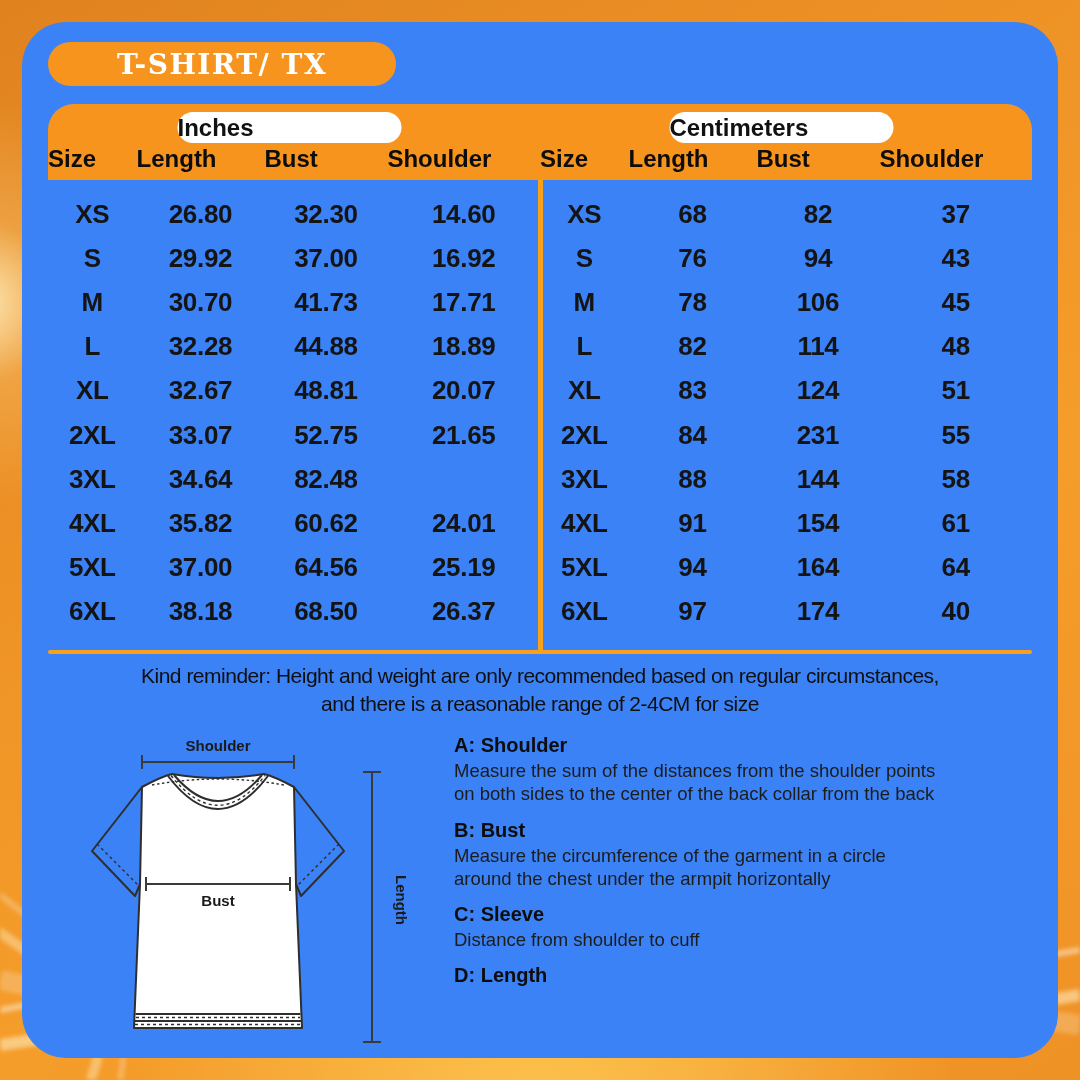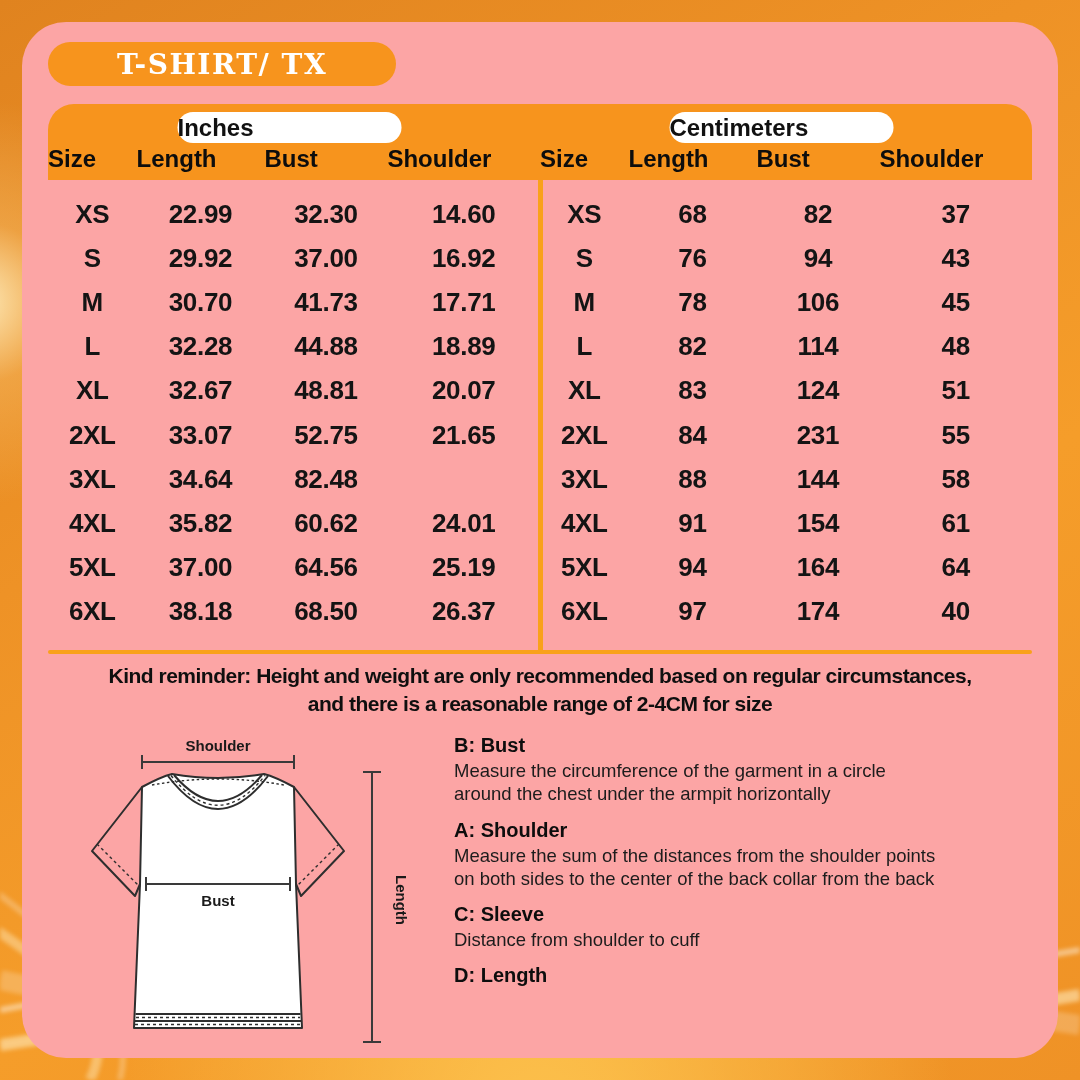--- a/index.html
+++ b/index.html
@@ -13,21 +13,21 @@
     width:1080px;height:1080px;position:relative;overflow:hidden;
     font-family:"Liberation Sans",sans-serif;color:var(--ink);
     background:
       radial-gradient(circle at -2% 28%, rgba(255,238,190,0.95) 0%, rgba(255,216,140,0.30) 6%, rgba(255,216,140,0) 15%),
       radial-gradient(ellipse at 50% 118%, rgba(255,204,86,0.90) 0%, rgba(255,204,86,0) 55%),
       linear-gradient(150deg,#e0831f 0%,#ee9226 35%,#f59d2a 62%,#ef9226 100%);
   }
   .bg-swirls{position:absolute;left:0;bottom:0;width:1080px;height:220px;filter:blur(2px);}
   .card{
     position:absolute;left:22px;top:22px;width:1036px;height:1036px;
-    background:#fca5a5;border-radius:44px;padding-left:29px;
+    background:#3b82f6;border-radius:44px;padding-left:29px;
   }
   
   .title-pill{
     position:absolute;left:26px;top:20px;width:348px;height:44px;
     background:var(--orange);border-radius:24px;
     display:flex;align-items:center;justify-content:center;
   }
   .title-pill span{
     font-family:"DejaVu Serif",serif;font-weight:bold;color:#fff;
     font-size:28px;letter-spacing:1.5px;
@@ -52,21 +52,21 @@
   .trow{
     height:44.2px;display:grid;grid-template-columns:18% 26% 25% 31%;
     align-items:center;text-align:center;
     font-size:26px;font-weight:bold;color:var(--ink);letter-spacing:-0.3px;
   }
   .divider{position:absolute;left:calc(50% - 2.5px);top:0;width:5px;height:470px;background:var(--divider);}
   .hr-line{position:absolute;left:26px;top:628px;width:984px;height:4px;background:var(--divider);border-radius:2px;}
   
   .reminder{
     position:absolute;left:0;top:640px;width:100%;text-align:center;
-    font-weight:bold;font-size:21px;line-height:1.32;color:#0f0f0f;letter-spacing:-0.5px;
+    font-weight:normal;font-size:21px;line-height:1.32;color:#0f0f0f;letter-spacing:-0.5px;
   }
   
   .diagram{position:absolute;left:38px;top:708px;width:380px;height:330px;}
   .diagram text{font-family:"Liberation Sans",sans-serif;font-weight:bold;fill:#1a1a1a;}
   
   .instructions{position:absolute;left:432px;top:712px;width:578px;}
   .inst-block{margin-bottom:13px;}
   .inst-heading{font-size:20px;font-weight:bold;margin:0 0 2px 0;color:#0d0d0d;}
   .inst-body{font-size:18.5px;line-height:1.26;white-space:pre-line;margin:0;color:#1c1c1c;}
 </style>
@@ -109,21 +109,21 @@
           <span>Length</span>
           <span>Bust</span>
           <span>Shoulder</span>
         </div>
       </div>
     </div>
     <div class="tbody-wrap">
       <div class="tbody">
           <div class="trow">
             <div class="tcell">XS</div>
-            <div class="tcell">22.99</div>
+            <div class="tcell">26.80</div>
             <div class="tcell">32.30</div>
             <div class="tcell">14.60</div>
           </div>
           <div class="trow">
             <div class="tcell">S</div>
             <div class="tcell">29.92</div>
             <div class="tcell">37.00</div>
             <div class="tcell">16.92</div>
           </div>
           <div class="trow">
@@ -287,30 +287,30 @@
       <line x1="303" y1="312" x2="321" y2="312"></line>
     </g>
 
     <text x="158" y="21" text-anchor="middle" font-size="15">Shoulder</text>
     <text x="158" y="176" text-anchor="middle" font-size="15">Bust</text>
     <text x="336" y="170" text-anchor="middle" font-size="15" transform="rotate(90 336 170)">Length</text>
   </svg>
 
   <div class="instructions">
     <div class="inst-block">
+      <p class="inst-heading">A: Shoulder</p>
+      <p class="inst-body">Measure the sum of the distances from the shoulder points
+on both sides to the center of the back collar from the back</p>
+    </div>
+    <div class="inst-block">
       <p class="inst-heading">B: Bust</p>
       <p class="inst-body">Measure the circumference of the garment in a circle
 around the chest under the armpit horizontally</p>
     </div>
     <div class="inst-block">
-      <p class="inst-heading">A: Shoulder</p>
-      <p class="inst-body">Measure the sum of the distances from the shoulder points
-on both sides to the center of the back collar from the back</p>
-    </div>
-    <div class="inst-block">
       <p class="inst-heading">C: Sleeve</p>
       <p class="inst-body">Distance from shoulder to cuff</p>
     </div>
     <div class="inst-block">
       <p class="inst-heading">D: Length</p>
     </div>
   </div>
 
 </div>
 

